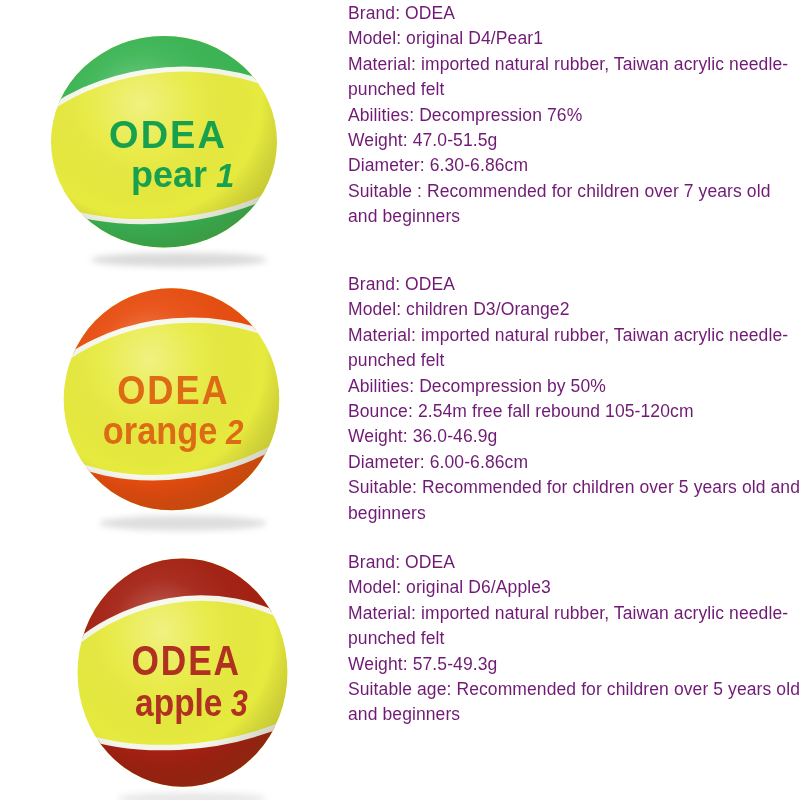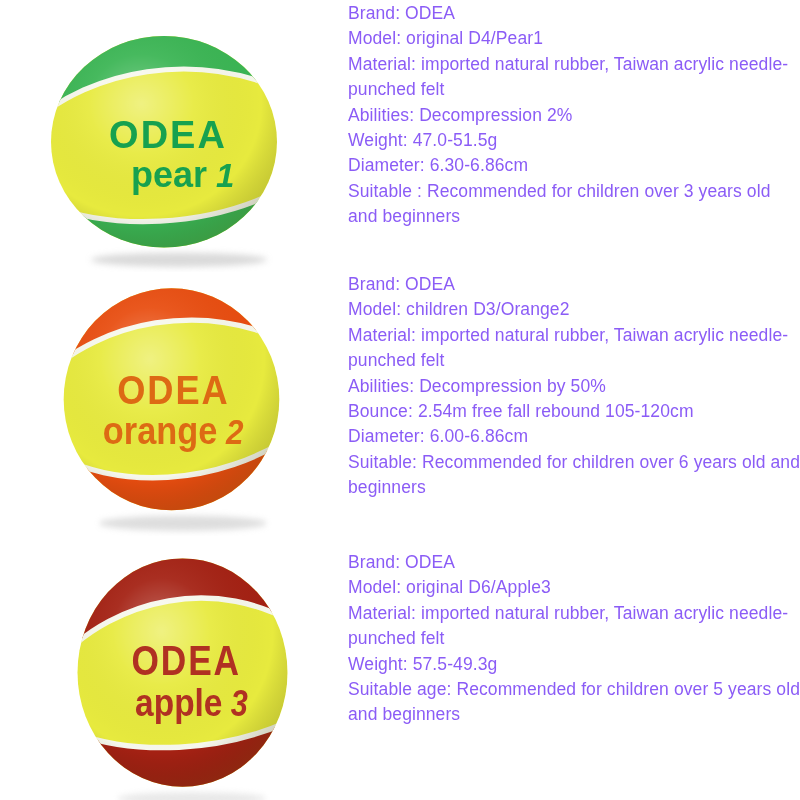--- a/index.html
+++ b/index.html
@@ -2,21 +2,21 @@
 <html><head>
 <meta charset="utf-8">
 <style>
   html,body{margin:0;padding:0;}
   .stage{
     position:relative;width:800px;height:800px;background:#ffffff;
     overflow:hidden;font-family:"Liberation Sans",sans-serif;
   }
   .specs{
     position:absolute;left:348px;width:452px;
-    color:#8b5cf6;font-size:17.5px;line-height:25.4px;
+    color:#701a75;font-size:17.5px;line-height:25.4px;
     letter-spacing:0.1px;
   }
   .specs .spec-line{white-space:normal;}
   .ball{position:absolute;margin:0;padding:0;}
   .ball svg{display:block;width:100%;height:100%;}
   .ball text{font-family:"Liberation Sans","DejaVu Sans",sans-serif;font-weight:bold;}
   #ball-0{left:44px;top:32px;width:240px;height:240px;}
   #ball-1{left:57px;top:284px;width:229px;height:252px;}
   #ball-2{left:71px;top:554px;width:223px;height:259px;}
   #specs-0{top:1px;}
@@ -118,34 +118,35 @@
         <text x="163" y="148" text-anchor="end" font-size="36" fill="#b03122">apple</text>
         <text x="172" y="148" font-size="33" font-style="italic" fill="#b03122">3</text>
       </g>
     </svg>
   </figure>
 
   <div class="specs" id="specs-0">
     <div class="spec-line">Brand: ODEA</div>
     <div class="spec-line">Model: original D4/Pear1</div>
     <div class="spec-line">Material: imported natural rubber, Taiwan acrylic needle-punched felt</div>
-    <div class="spec-line">Abilities: Decompression 2%</div>
+    <div class="spec-line">Abilities: Decompression 76%</div>
     <div class="spec-line">Weight: 47.0-51.5g</div>
     <div class="spec-line">Diameter: 6.30-6.86cm</div>
-    <div class="spec-line">Suitable : Recommended for children over 3 years old and beginners</div>
+    <div class="spec-line">Suitable : Recommended for children over 7 years old and beginners</div>
   </div>
 
   <div class="specs" id="specs-1">
     <div class="spec-line">Brand: ODEA</div>
     <div class="spec-line">Model: children D3/Orange2</div>
     <div class="spec-line">Material: imported natural rubber, Taiwan acrylic needle-punched felt</div>
     <div class="spec-line">Abilities: Decompression by 50%</div>
     <div class="spec-line">Bounce: 2.54m free fall rebound 105-120cm</div>
+    <div class="spec-line">Weight: 36.0-46.9g</div>
     <div class="spec-line">Diameter: 6.00-6.86cm</div>
-    <div class="spec-line">Suitable: Recommended for children over 6 years old and beginners</div>
+    <div class="spec-line">Suitable: Recommended for children over 5 years old and beginners</div>
   </div>
 
   <div class="specs" id="specs-2">
     <div class="spec-line">Brand: ODEA</div>
     <div class="spec-line">Model: original D6/Apple3</div>
     <div class="spec-line">Material: imported natural rubber, Taiwan acrylic needle-punched felt</div>
     <div class="spec-line">Weight: 57.5-49.3g</div>
     <div class="spec-line">Suitable age: Recommended for children over 5 years old and beginners</div>
   </div>
 

